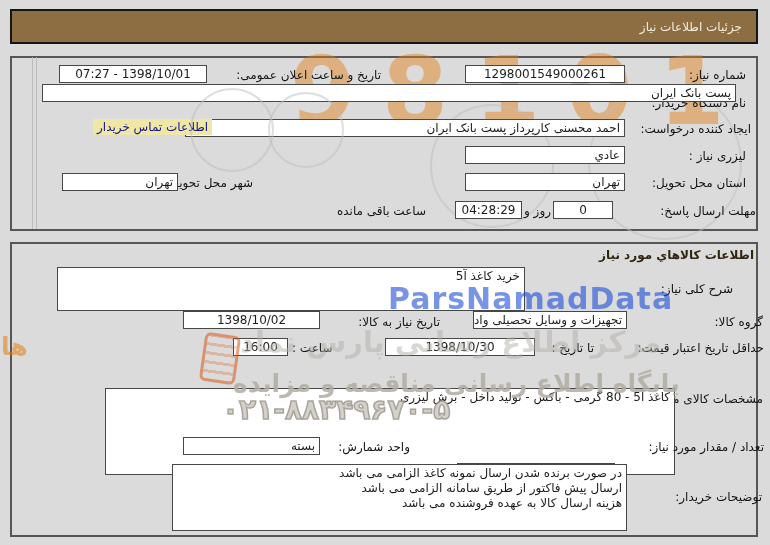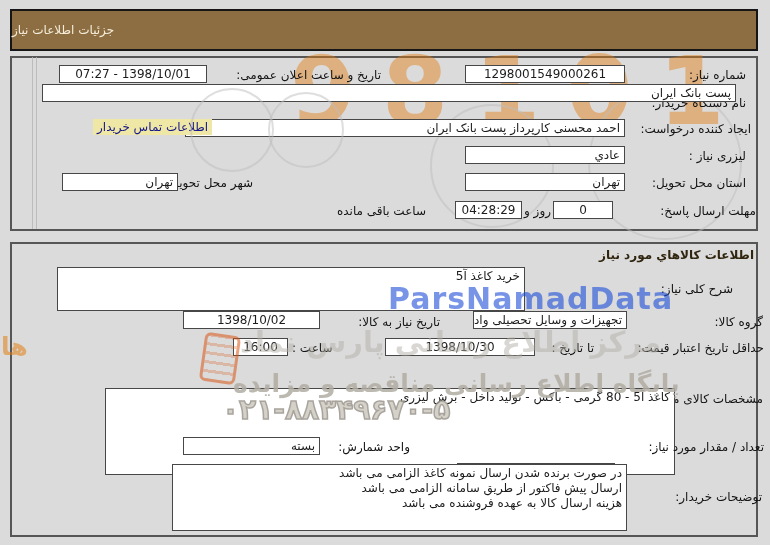--- a/index.html
+++ b/index.html
@@ -7,24 +7,24 @@
     width:770px;height:545px;position:relative;overflow:hidden;
     background:#dbdbdb;
     font-family:"DejaVu Sans",sans-serif;
     font-size:12px;color:#1c1c1c;direction:rtl;
   }
   .panel{
     position:absolute;background:#dbdbdb;
     border:2px solid #565656;box-sizing:border-box;z-index:0;
   }
   .hdr{
-    position:absolute;left:10px;top:9px;width:748px;height:42px;
+    position:absolute;left:10px;top:9px;width:748px;height:35px;
     background:#8d6e42;border:2px solid #161616;box-sizing:border-box;
     color:#f4edda;display:flex;align-items:center;
-    padding-right:14px;font-size:12px;z-index:2;justify-content:flex-end;
+    padding-right:14px;font-size:12px;z-index:2;
   }
   .lbl{position:absolute;z-index:2;white-space:nowrap;color:#141414;}
   .inp{
     position:absolute;z-index:2;background:#ffffff;
     border:1px solid #474747;box-sizing:border-box;height:18px;
     display:flex;align-items:center;padding:0 4px;white-space:nowrap;
     overflow:hidden;
   }
   .inp.center{justify-content:center;}
   .ta{

